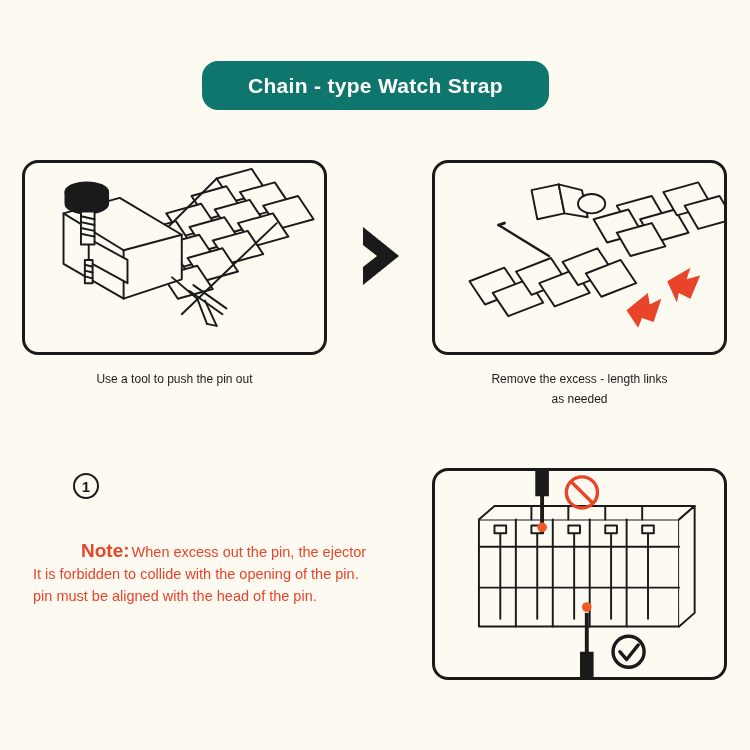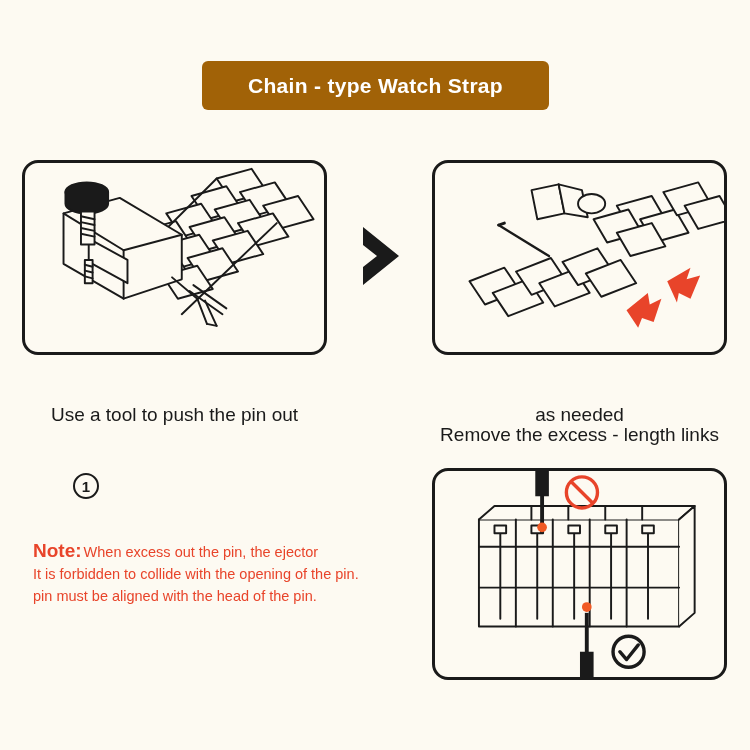--- a/index.html
+++ b/index.html
@@ -21,22 +21,22 @@
     background: #fdfaf2;
   }
 
   
   .title-badge {
     position: absolute;
     left: 202px;
     top: 61px;
     width: 347px;
     height: 49px;
-    background: #a16207;
-    border-radius: 6px;
+    background: #0f766e;
+    border-radius: 16px;
     display: flex;
     align-items: center;
     justify-content: center;
     color: #ffffff;
     font-size: 21px;
     font-weight: bold;
     letter-spacing: 0.3px;
     box-sizing: border-box;
   }
 
@@ -48,24 +48,23 @@
     background: #fdfaf2;
     box-sizing: border-box;
   }
   #panel-1 { left: 22px;  top: 160px; width: 305px; height: 195px; }
   #panel-2 { left: 432px; top: 160px; width: 295px; height: 195px; }
   #panel-3 { left: 432px; top: 468px; width: 295px; height: 212px; }
 
   .caption {
     position: absolute;
     text-align: center;
-    font-size: 19px;
+    font-size: 12px;
     color: #1a1a1a;
     line-height: 20px;
-    margin-top: 36px;
   }
   #caption-1 { left: 22px;  top: 369px; width: 305px; }
   #caption-2 { left: 427px; top: 369px; width: 305px; }
 
   .step-badge {
     position: absolute;
     width: 26px;
     height: 26px;
     border: 2.5px solid #1a1a1a;
     border-radius: 50%;
@@ -97,20 +96,21 @@
     width: 385px;
     color: #e8442a;
     font-size: 14.5px;
     line-height: 22px;
   }
   .note-label {
     font-size: 19px;
     font-weight: bold;
     color: #e8442a;
     margin-right: 2px;
+    margin-left: 48px;
   }
   .note-line { display: block; }
 
   
   .art {
     position: absolute;
     left: 0;
     top: 0;
     width: 100%;
     height: 100%;
@@ -233,22 +233,22 @@
         <path d="M238 122 L262 108 L258 120 L272 116 L262 140 L250 134 L248 144 Z"></path>
       </g>
       <g fill="#e8442a">
         <path d="M196 152 L218 134 L220 146 L232 140 L224 164 L212 160 L208 170 Z"></path>
       </g>
     </svg>
 
   </div>
 
   <div class="caption" id="caption-2">
+    <span class="note-line">Remove the excess - length links</span>
     <span class="note-line">as needed</span>
-    <span class="note-line">Remove the excess - length links</span>
   </div>
 
   <div class="note-block">
     <span class="note-label">Note:</span><span>When excess out the pin, the ejector</span>
     <span class="note-line">It is forbidden to collide with the opening of the pin.</span>
     <span class="note-line">pin must be aligned with the head of the pin.</span>
   </div>
 
   <div class="panel" id="panel-3">
     <svg class="art" viewBox="0 0 295 212">

